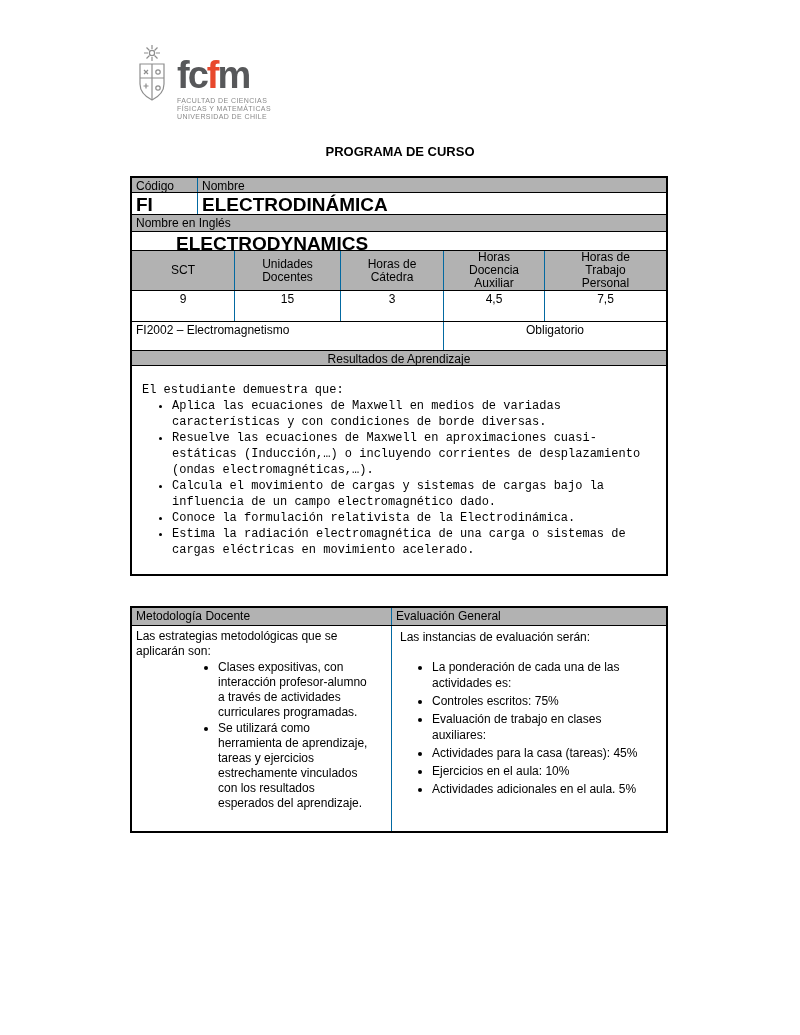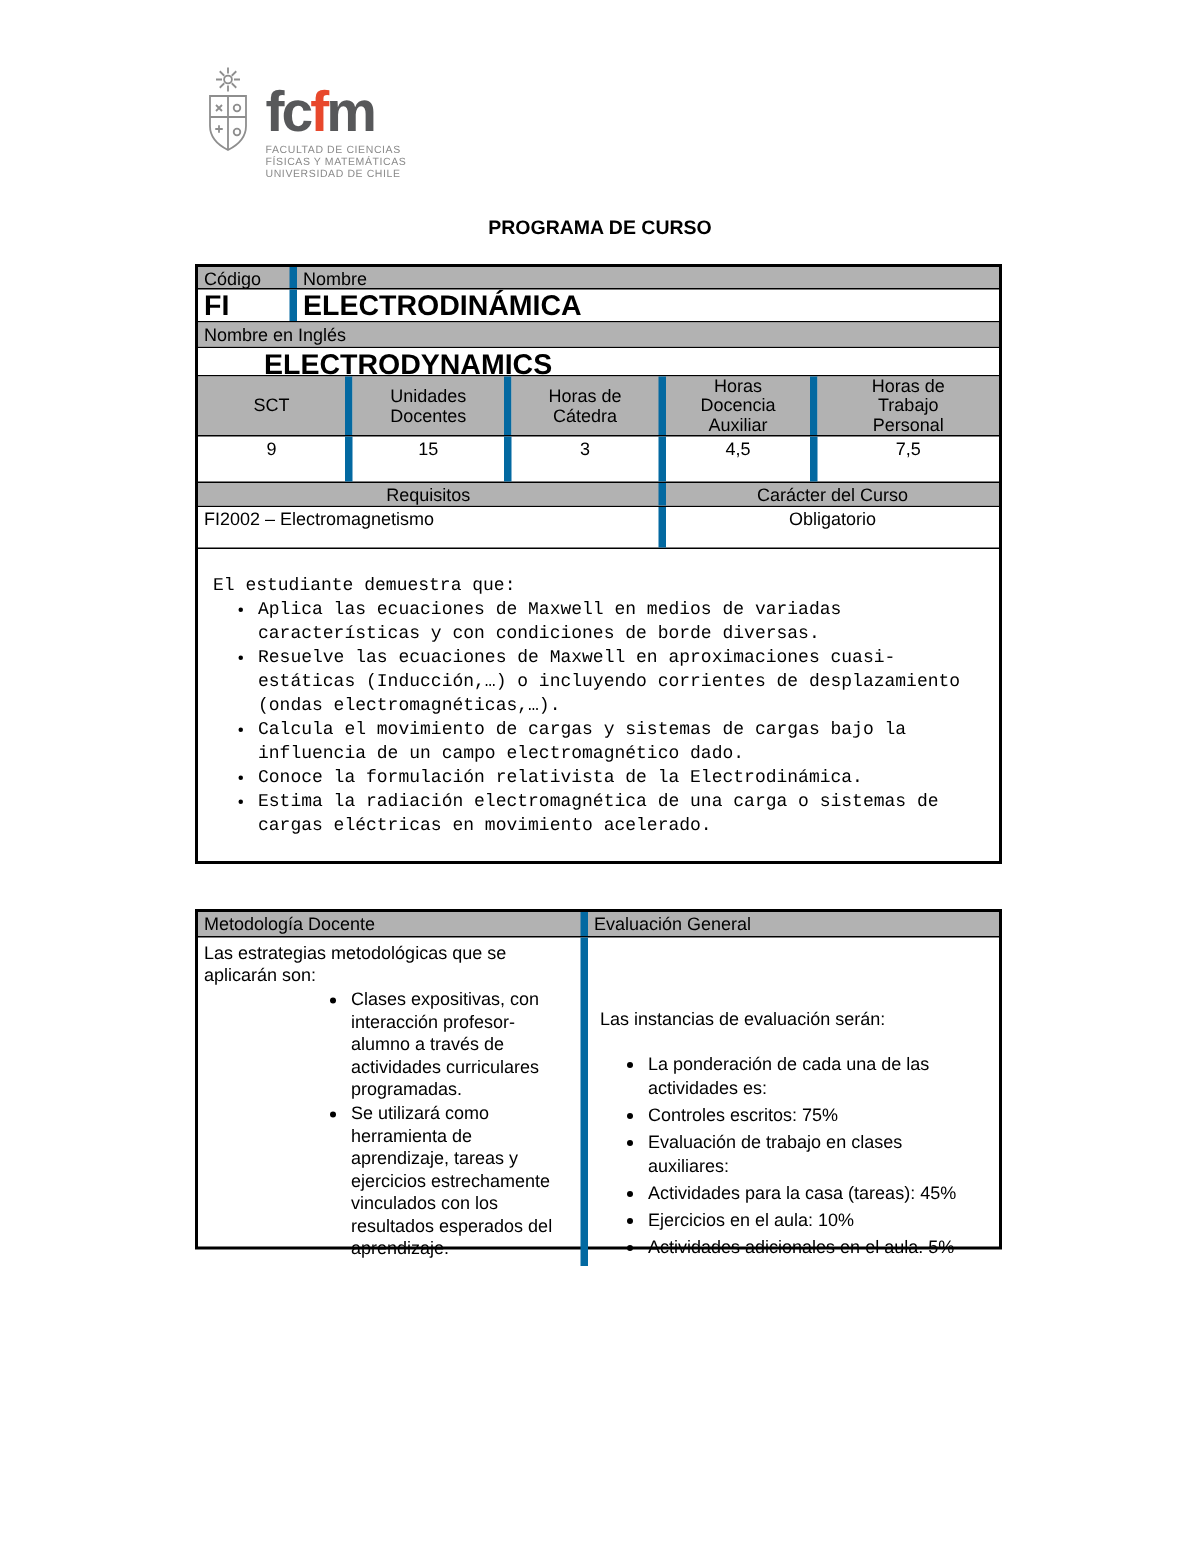--- a/index.html
+++ b/index.html
@@ -33,21 +33,21 @@
   }
 
   
   .tbl {
     position:absolute; left:130px; width:538px;
     border:2px solid #000; display:flex; flex-direction:column;
     font-size:12px;
   }
   .tr { display:flex; border-bottom:1px solid #000; }
   .tr:last-child { border-bottom:none; }
-  .td { border-right:5px solid #0369a1; padding:1px 4px; overflow:hidden; }
+  .td { border-right:1px solid #0369a1; padding:1px 4px; overflow:hidden; }
   .td:last-child { border-right:none; }
   .gray { background:#b2b2b2; }
   .grow { flex:1; }
   .bold { font-weight:bold; font-size:19px; }
   .ctr { text-align:center; }
   .pre { white-space:pre-line; }
   .vctr { display:flex; align-items:center; justify-content:center; text-align:center; line-height:13px; }
 
   
   .t1 { top:176px; height:400px; }
@@ -65,26 +65,26 @@
   .c1 { flex:0 0 103px; } .c2 { flex:0 0 106px; } .c3 { flex:0 0 103px; } .c4 { flex:0 0 101px; }
   .w-req { flex:0 0 312px; }
 
   .res-cell { padding:16px 10px; line-height:16px;font-family:Liberation Mono, monospace; }
   .res-cell ul { margin:0; padding-left:30px; }
   .res-cell li { margin:0; }
 
   
   .t2 { top:606px; height:227px; }
   .t2 .r-head { height:18px; }
-  .t2 .r-body { flex:1;align-items:flex-end; }
+  .t2 .r-body { flex:1; }
   .w-met { flex:0 0 260px; }
 
   .met-cell { padding:3px 6px 3px 4px; line-height:15px; }
   .met-cell ul { margin:1px 0 0 64px; padding-left:18px; width:174px; }
-  .met-cell li { margin-bottom:1px;margin-left:16px; }
+  .met-cell li { margin-bottom:1px; }
 
   .eva-cell { padding:3px 6px 3px 8px; line-height:16px; }
   .eva-cell ul { margin:14px 0 0 0; padding-left:32px; width:240px; }
   .eva-cell li { margin-bottom:2px; }
 </style>
 </head>
 <body>
 
 <div class="logo">
   <svg class="crest" width="32" height="62" viewBox="0 0 32 62" fill="none" stroke="#8e8e8e" stroke-width="1.2">
@@ -148,30 +148,29 @@
   </div>
 
   <div class="tr r-sct-v">
     <div class="td c1 ctr">9</div>
     <div class="td c2 ctr">15</div>
     <div class="td c3 ctr">3</div>
     <div class="td c4 ctr">4,5</div>
     <div class="td grow ctr">7,5</div>
   </div>
 
-  <div class="tr r-req-h">
-    <div class="td gray w-req ctr">Requisitos</div>
-    <div class="td gray grow ctr">Carácter del Curso</div>
-  </div>
 
   <div class="tr r-req-v">
     <div class="td w-req">FI2002 – Electromagnetismo</div>
     <div class="td grow ctr">Obligatorio</div>
   </div>
 
+  <div class="tr r-res-h">
+    <div class="td gray grow ctr">Resultados de Aprendizaje</div>
+  </div>
 
   <div class="tr r-res-body">
     <div class="td grow res-cell">
       <div>El estudiante demuestra que:</div>
       <ul>
         <li>Aplica las ecuaciones de Maxwell en medios de variadas características y con condiciones de borde diversas.</li>
         <li>Resuelve las ecuaciones de Maxwell en aproximaciones cuasi-estáticas (Inducción,…) o incluyendo corrientes de desplazamiento (ondas electromagnéticas,…).</li>
         <li>Calcula el movimiento de cargas y sistemas de cargas bajo la influencia de un campo electromagnético dado.</li>
         <li>Conoce la formulación relativista de la Electrodinámica.</li>
         <li>Estima la radiación electromagnética de una carga o sistemas de cargas eléctricas en movimiento acelerado.</li>

